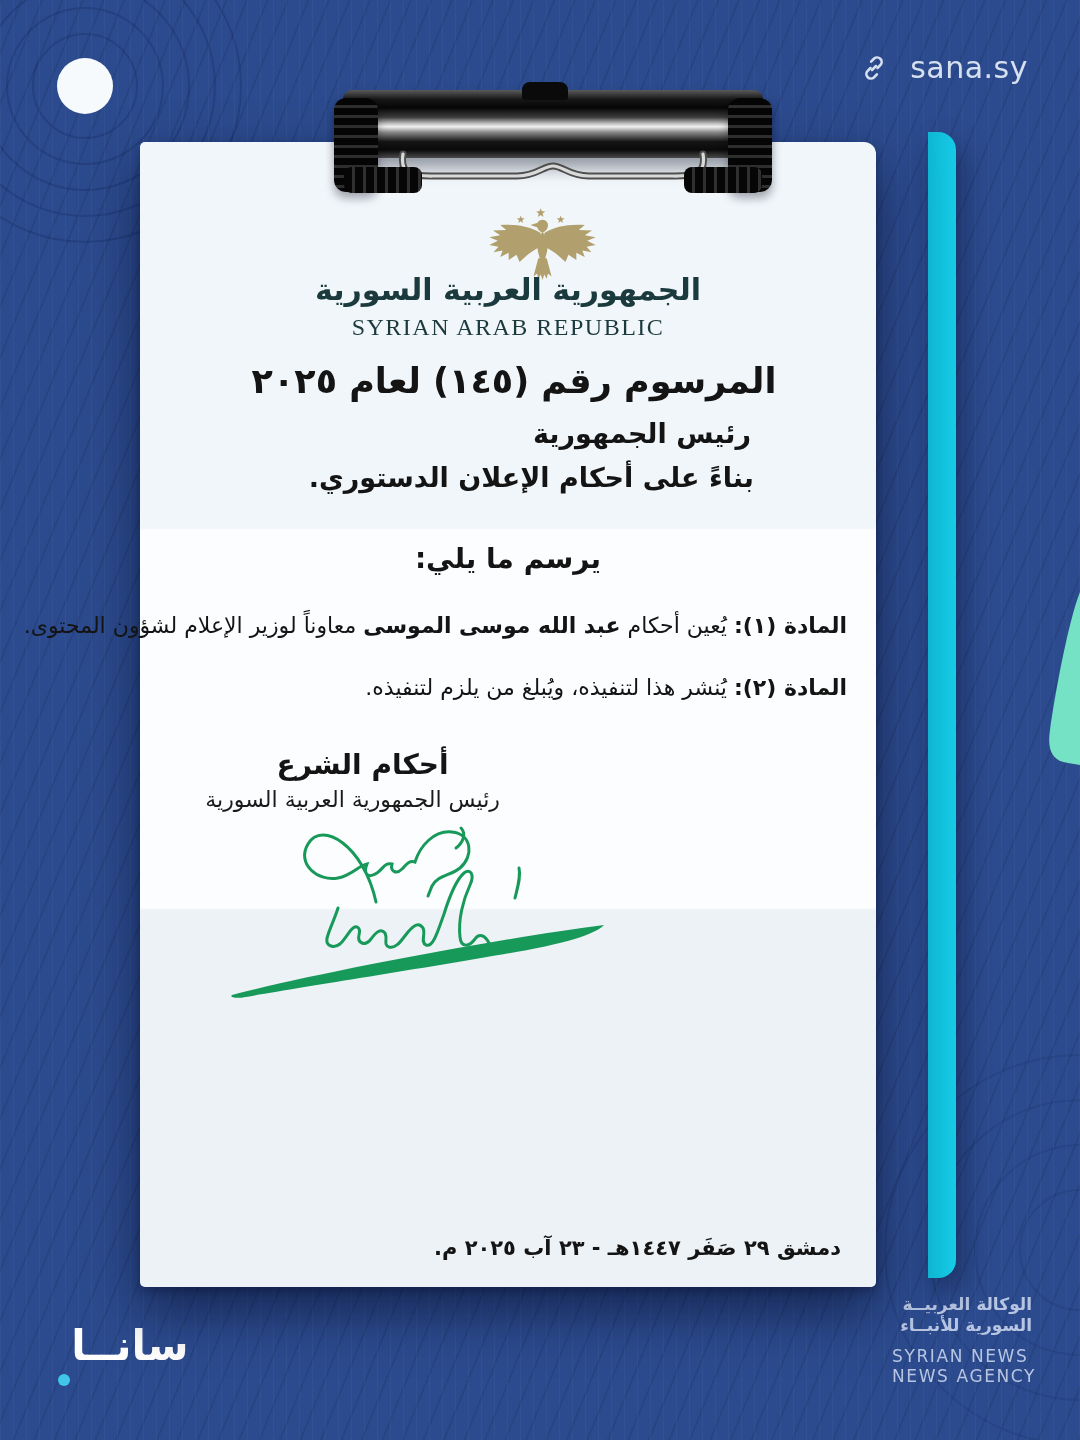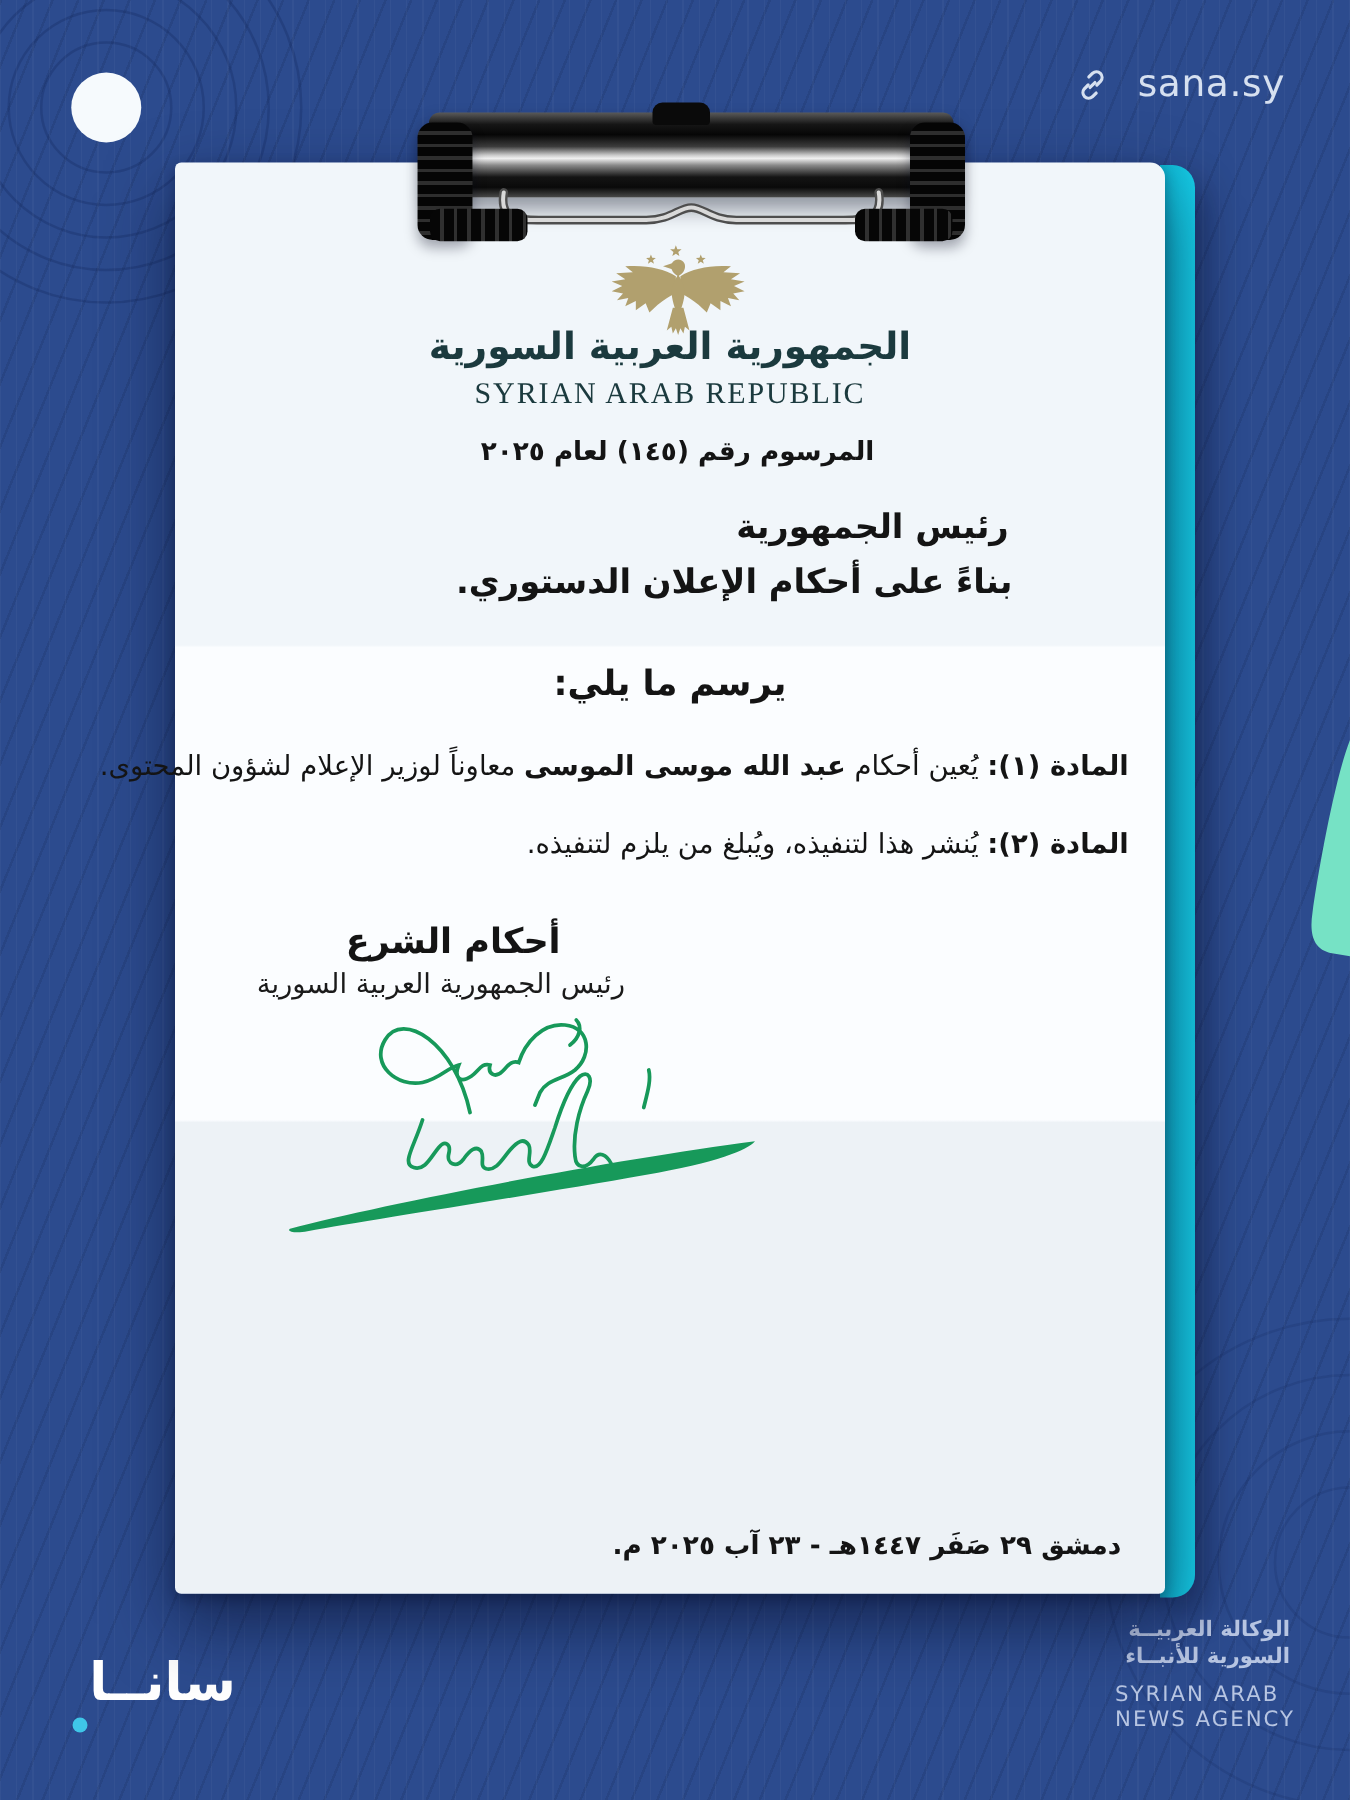--- a/index.html
+++ b/index.html
@@ -23,35 +23,35 @@
     color:#d6e0f0;font-size:30px;font-weight:400;letter-spacing:.5px;
     font-family:"DejaVu Sans",sans-serif;}
   .mint-note{position:absolute;left:1020px;top:580px;z-index:2;}
 
   
   .board{position:absolute;left:928px;top:132px;width:28px;height:1146px;z-index:3;
     background:linear-gradient(90deg,#0fb7d3,#16cbe6);border-radius:0 18px 18px 0;
     box-shadow:6px 14px 28px rgba(4,10,35,.45);}
 
   
-  .paper{position:absolute;left:140px;top:130px;width:792px;height:1145px;z-index:4;
+  .paper{position:absolute;left:140px;top:142px;width:736px;height:1145px;z-index:4;
     border-radius:5px 12px 5px 5px;
     background:linear-gradient(180deg,
       #f1f6fa 0px,#f1f6fa 386px,
       #fbfdff 388px,#fbfdff 766px,
       #edf2f6 768px,#edf2f6 100%);
     box-shadow:0 24px 55px rgba(4,10,35,.55), 0 4px 10px rgba(4,10,35,.3);}
   .line{position:absolute;white-space:nowrap;color:#141414;}
   .center{left:0;right:0;text-align:center;}
   .rtl{direction:rtl;}
 
   .emblem{position:absolute;left:330px;top:63px;width:145px;height:80px;}
   .l-country-ar{top:130px;font-size:30px;font-weight:700;color:#1b3a3e;letter-spacing:-0.5px;}
   .l-country-en{top:172px;font-size:24px;color:#1b3a3e;font-family:"Liberation Serif",serif;letter-spacing:1.5px;}
-  .l-decree{top:219px;font-size:21px;font-weight:700;margin-left:12px;}
+  .l-decree{top:219px;font-size:35px;font-weight:700;margin-left:12px;}
   .l-issuer{top:276px;right:125px;text-align:right;font-size:27px;font-weight:700;}
   .l-basis{top:320px;right:122px;text-align:right;font-size:27px;font-weight:700;}
   .l-preamble{top:400px;font-size:28px;font-weight:700;}
   .article{font-size:22px;right:29px;text-align:right;line-height:1.45;}
   .a1{top:468px;}
   .a2{top:530px;}
   .signer{position:absolute;left:85px;top:606px;width:275px;text-align:center;}
   .signer-name{font-size:28px;font-weight:700;color:#141414;white-space:nowrap;}
   .signer-title{font-size:22px;color:#1a1a1a;margin-top:6px;white-space:nowrap;}
   .signature{position:absolute;left:78px;top:676px;}
@@ -183,17 +183,17 @@
   </svg>
 
   <div class="logo">
     <div class="logo-ar">سانــا</div>
     <div class="logo-dot"></div>
   </div>
 
   <div class="agency">
     <div class="ar">الوكالة العربيــة</div>
     <div class="ar">السورية للأنبــاء</div>
-    <div class="en first">SYRIAN ARAB</div>
+    <div class="en first">SYRIAN NEWS</div>
     <div class="en">NEWS AGENCY</div>
   </div>
 
 </div>
 
 </body></html>

